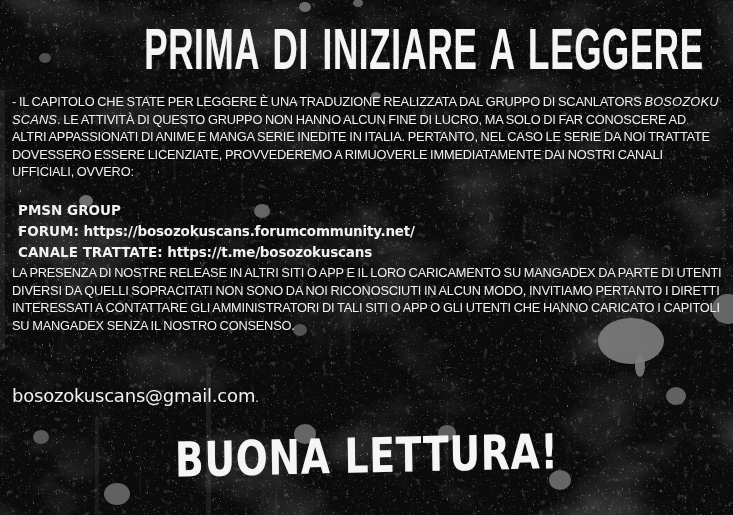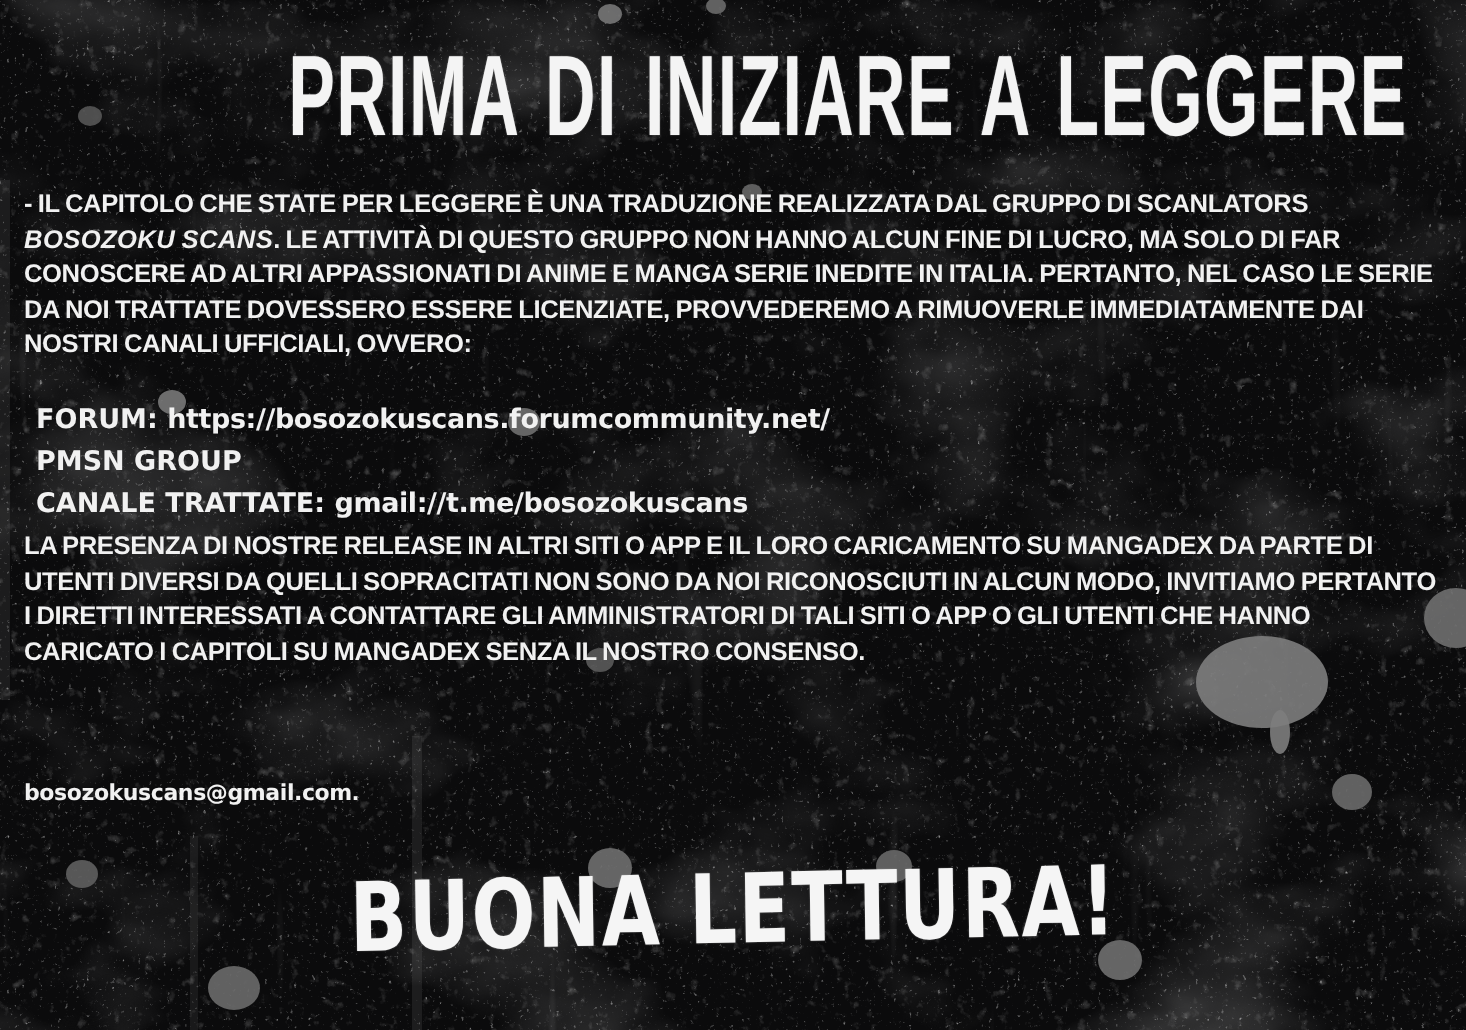--- a/index.html
+++ b/index.html
@@ -25,41 +25,41 @@
     font-size:53px;line-height:1;
     letter-spacing:1px;word-spacing:5px;
     color:#f4f4f4;
     transform:scaleX(0.66) scaleY(1.08);
     transform-origin:center top;
     text-shadow:0 0 1px rgba(255,255,255,.4);
   }
 
   .body-text{
     position:absolute;left:12px;width:710px;margin:0;
-    font-size:12.8px;font-weight:bold;line-height:17.5px;
+    font-size:12.8px;font-weight:normal;line-height:17.5px;
     letter-spacing:-0.2px;word-spacing:-0.5px;
     color:#f1f1f1;
     text-transform:none;
   }
   .para-intro{top:93px;}
   .para-policy{top:264px;}
   .para-contact{top:366px;line-height:20px;}
 
   .group-name{font-style:italic;letter-spacing:0.2px;}
 
   .channels{
     position:absolute;left:18px;top:200px;margin:0;
     font-family:"DejaVu Sans",sans-serif;
     font-size:13.5px;font-weight:bold;line-height:21px;
     letter-spacing:0;color:#f1f1f1;
   }
   .url{letter-spacing:-0.2px;}
   .email{
     font-family:"DejaVu Sans",sans-serif;
-    font-size:11px;letter-spacing:-0.2px;
+    font-size:18px;letter-spacing:-0.2px;
   }
 
   .closing-wrap{
     position:absolute;left:0;right:0;top:430px;
     text-align:center;white-space:nowrap;
   }
   .closing-inner{
     display:inline-block;
     font-family:"DejaVu Sans",sans-serif;
     font-weight:bold;
@@ -129,23 +129,23 @@
 
   <div class="content">
 
     <div class="title-wrap">
       <span class="title-inner">PRIMA DI INIZIARE A LEGGERE</span>
     </div>
 
     <p class="body-text para-intro"><span>- IL CAPITOLO CHE STATE PER LEGGERE È UNA TRADUZIONE REALIZZATA DAL GRUPPO DI SCANLATORS </span><span class="group-name">BOSOZOKU SCANS</span><span>. LE ATTIVITÀ DI QUESTO GRUPPO NON HANNO ALCUN FINE DI LUCRO, MA SOLO DI FAR CONOSCERE AD ALTRI APPASSIONATI DI ANIME E MANGA SERIE INEDITE IN ITALIA. PERTANTO, NEL CASO LE SERIE DA NOI TRATTATE DOVESSERO ESSERE LICENZIATE, PROVVEDEREMO A RIMUOVERLE IMMEDIATAMENTE DAI NOSTRI CANALI UFFICIALI, OVVERO:</span></p>
 
     <div class="channels">
+      <div>PMSN GROUP</div>
       <div><span>FORUM: </span><span class="url">https://bosozokuscans.forumcommunity.net/</span></div>
-      <div>PMSN GROUP</div>
-      <div><span>CANALE TRATTATE: </span><span class="url">gmail://t.me/bosozokuscans</span></div>
+      <div><span>CANALE TRATTATE: </span><span class="url">https://t.me/bosozokuscans</span></div>
     </div>
 
     <p class="body-text para-policy">LA PRESENZA DI NOSTRE RELEASE IN ALTRI SITI O APP E IL LORO CARICAMENTO SU MANGADEX DA PARTE DI UTENTI DIVERSI DA QUELLI SOPRACITATI NON SONO DA NOI RICONOSCIUTI IN ALCUN MODO, INVITIAMO PERTANTO I DIRETTI INTERESSATI A CONTATTARE GLI AMMINISTRATORI DI TALI SITI O APP O GLI UTENTI CHE HANNO CARICATO I CAPITOLI SU MANGADEX SENZA IL NOSTRO CONSENSO.</p>
 
     <p class="body-text para-contact"><br><span class="email">bosozokuscans@gmail.com</span><span>.</span></p>
 
     <div class="closing-wrap">
       <span class="closing-inner">BUONA LETTURA!</span>
     </div>
 

